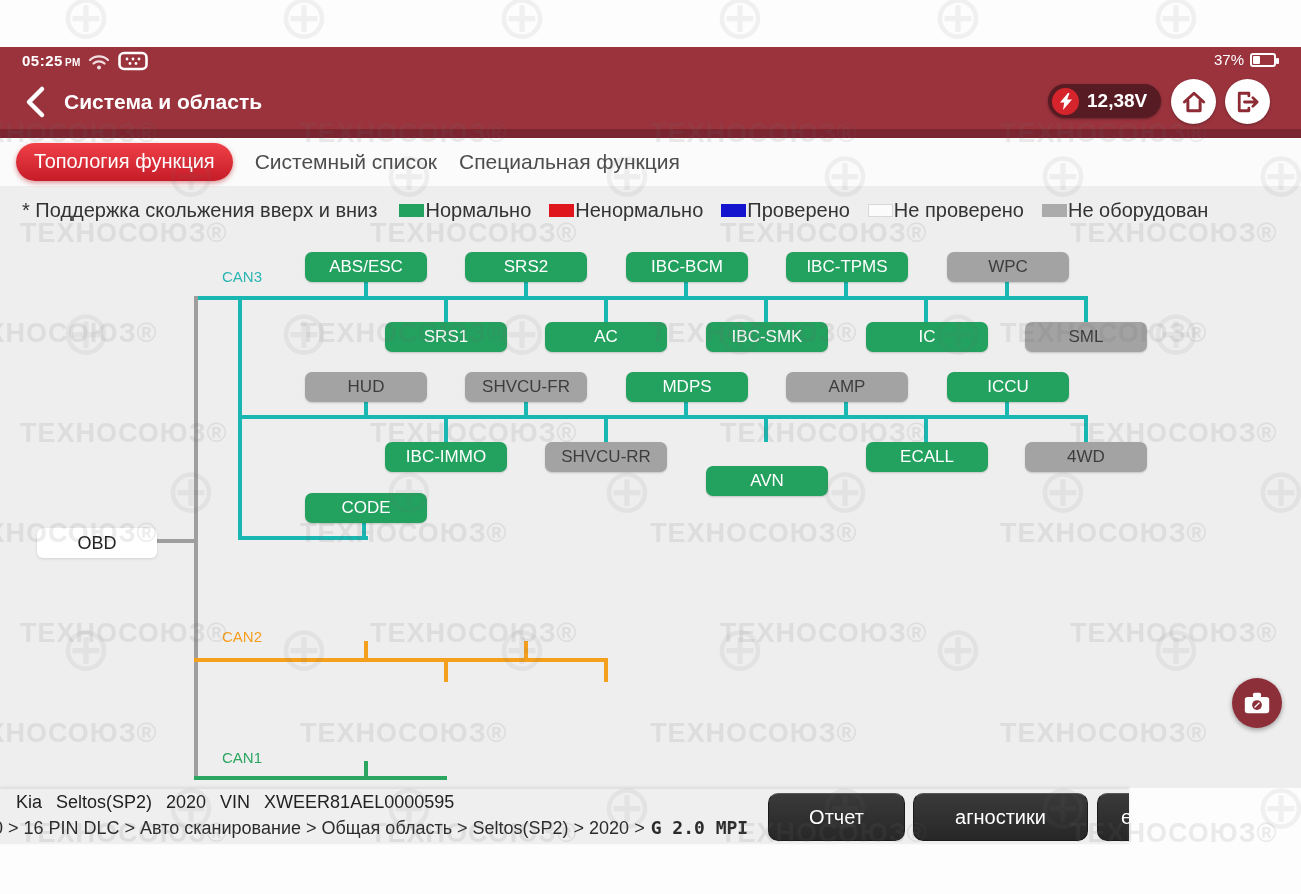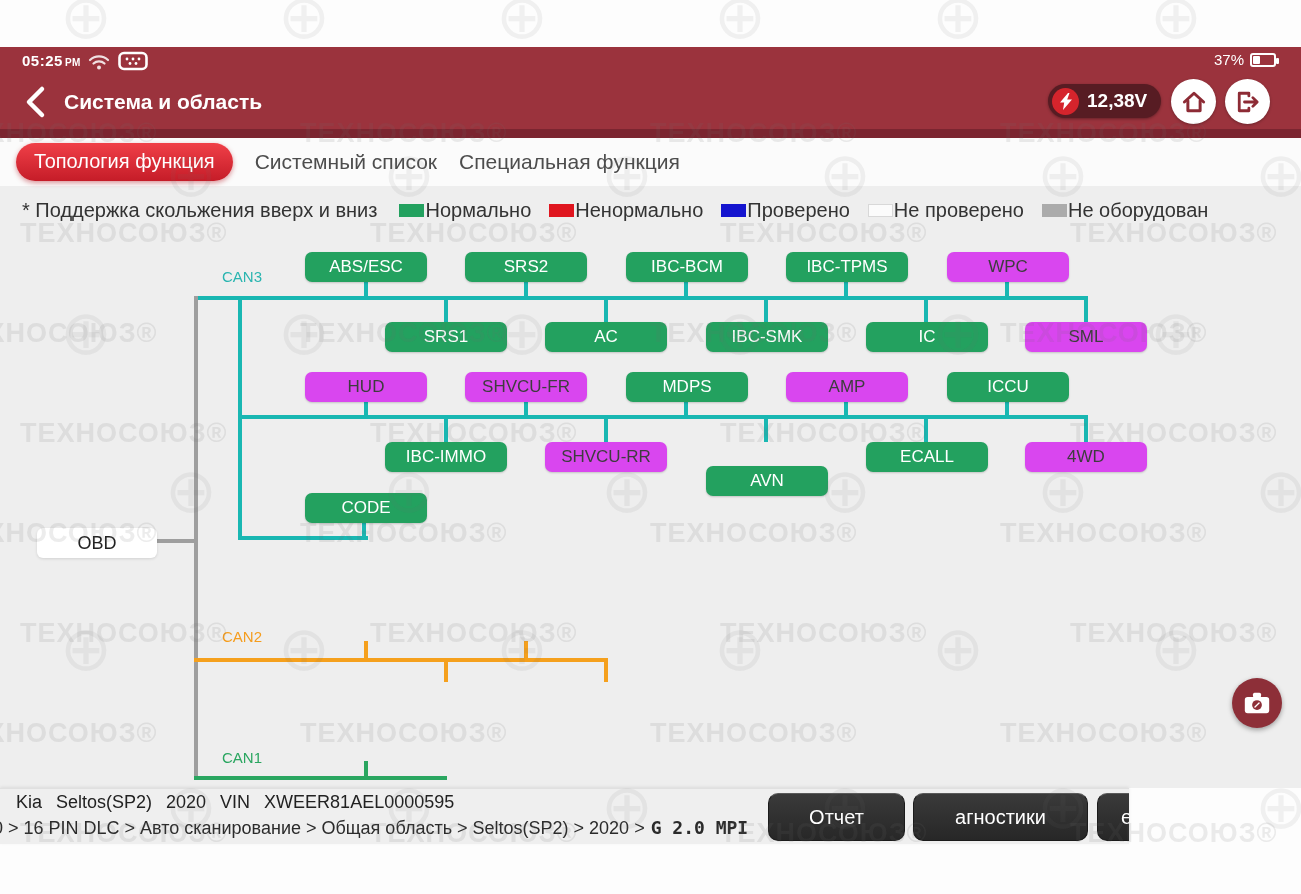--- a/index.html
+++ b/index.html
@@ -47,21 +47,21 @@
   .legend-note { font-size:20px; color:#333; margin-right:4px; }
   .legend-item { display:flex; align-items:center; font-size:20px; color:#333; }
   .legend-swatch { width:25px; height:13px; margin-right:1px; display:inline-block; }
 
   
   #diagram { position:absolute; left:0; top:0; width:1301px; height:894px; }
   .seg { position:absolute; }
   .node { position:absolute; width:122px; height:30px; border-radius:7px; display:flex; align-items:center;
     justify-content:center; font-size:17px; cursor:pointer; box-shadow:0 1px 2px rgba(0,0,0,.18); }
   .node.normal { background:#23a15f; color:#fff; }
-  .node.not_equipped { background:#d946ef; color:#3d3d3d; }
+  .node.not_equipped { background:#a3a3a3; color:#3d3d3d; }
   .node.connector { background:#ffffff; color:#222; font-size:18px; border-radius:6px; box-shadow:0 1px 3px rgba(0,0,0,.12); }
   .can-label { position:absolute; font-size:15px; }
 
   
   .camera-fab { position:absolute; left:1232px; top:678px; width:50px; height:50px; border-radius:50%;
     background:#8d2f38; display:flex; align-items:center; justify-content:center; cursor:pointer;
     box-shadow:0 2px 5px rgba(0,0,0,.35); z-index:30; }
 
   
   .bottom-bar { position:absolute; left:0; top:788px; width:1129px; height:56px; background:#efefef;

